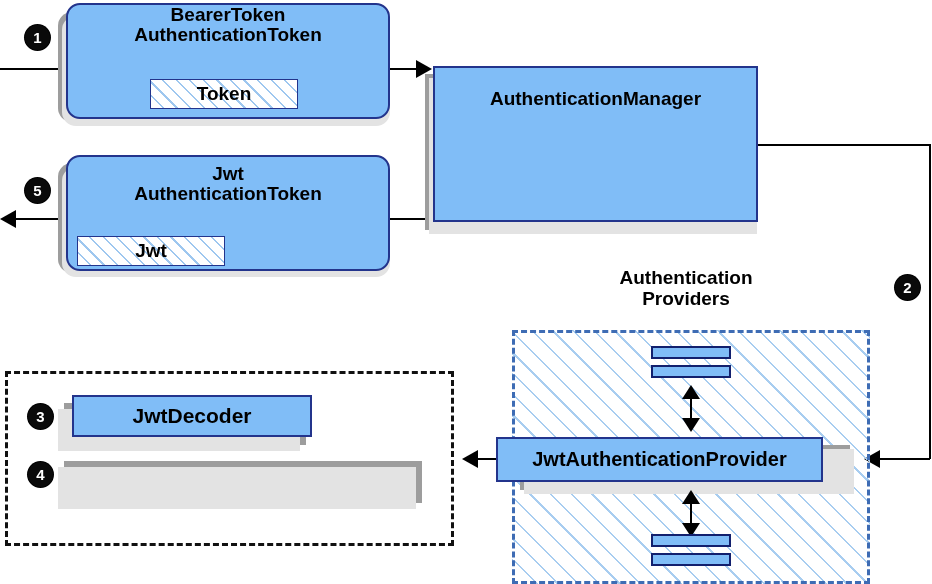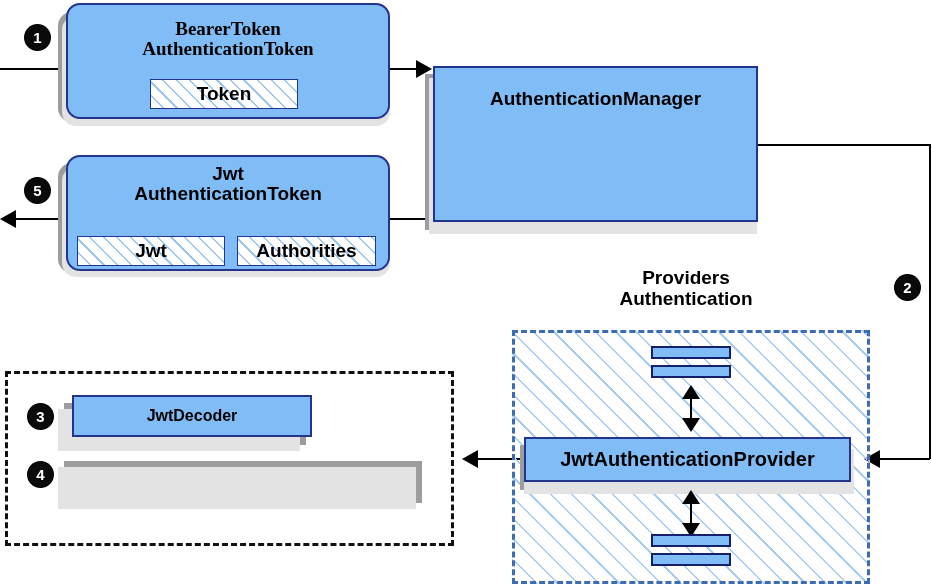--- a/index.html
+++ b/index.html
@@ -85,92 +85,89 @@
   <div class="hline" style="left:478px;top:458px;width:48px;"></div>
   <div class="arrow arrow-l" style="left:462px;top:450px;"></div>
 
   <div class="hline" style="left:388px;top:218px;width:50px;"></div>
 
   <div class="hline" style="left:12px;top:218px;width:58px;"></div>
   <div class="arrow arrow-l" style="left:0px;top:210px;"></div>
 
   <div class="shadow-l1" style="left:58px;top:12px;width:328px;height:110px;border-radius:14px;"></div>
   <div class="shadow-l2" style="left:62px;top:16px;width:328px;height:110px;border-radius:14px;"></div>
-  <div class="bluebox rounded" style="left:66px;top:3px;width:324px;height:116px;font-size:19px;flex-direction:column;justify-content:flex-start;padding-top:14px;font-family:Liberation Serif, serif;">
+  <div class="bluebox rounded" style="left:66px;top:3px;width:324px;height:116px;font-size:19px;flex-direction:column;justify-content:flex-start;padding-top:0;">
     <div>BearerToken</div>
     <div>AuthenticationToken</div>
   </div>
   <div class="hatchbox" style="left:150px;top:79px;width:148px;height:30px;font-size:19px;">
     <span>Token</span>
   </div>
   <div class="badge" style="left:25px;top:25px;">
     <span>1</span>
   </div>
 
   <div class="shadow-l1" style="left:58px;top:163px;width:328px;height:110px;border-radius:14px;"></div>
   <div class="shadow-l2" style="left:62px;top:167px;width:328px;height:110px;border-radius:14px;"></div>
   <div class="bluebox rounded" style="left:66px;top:155px;width:324px;height:116px;font-size:19px;flex-direction:column;justify-content:flex-start;padding-top:7px;">
     <div>Jwt</div>
     <div>AuthenticationToken</div>
   </div>
   <div class="hatchbox" style="left:77px;top:236px;width:148px;height:30px;font-size:19px;">
     <span>Jwt</span>
   </div>
-  <div class="hatchbox" style="left:237px;top:236px;width:139px;height:30px;font-size:19px;">
-    <span>Authorities</span>
-  </div>
   <div class="badge" style="left:25px;top:178px;">
     <span>5</span>
   </div>
 
   <div class="shadow-l1" style="left:425px;top:74px;width:328px;height:156px;"></div>
   <div class="shadow-l2" style="left:429px;top:78px;width:328px;height:156px;"></div>
   <div class="bluebox" style="left:433px;top:66px;width:325px;height:156px;font-size:19px;flex-direction:column;justify-content:flex-start;padding-top:21px;">
     <div>AuthenticationManager</div>
   </div>
 
   <div class="sectitle" style="left:566px;top:268px;width:240px;font-size:19px;">
+    <div>Authentication</div>
     <div>Providers</div>
-    <div>Authentication</div>
   </div>
   <div class="badge" style="left:895px;top:275px;">
     <span>2</span>
   </div>
 
   <div class="dashedzone" style="left:512px;top:330px;width:358px;height:254px;"></div>
 
   <div class="barpair" style="left:651px;top:346px;width:80px;height:32px;">
     <div class="bar" style="top:0px;"></div>
     <div class="bar" style="top:19px;"></div>
   </div>
 
   <div class="vline" style="left:690px;top:388px;height:34px;"></div>
   <div class="arrow arrow-u" style="left:682px;top:385px;"></div>
   <div class="arrow arrow-d" style="left:682px;top:418px;"></div>
 
   <div class="shadow-l1" style="left:520px;top:445px;width:330px;height:45px;"></div>
   <div class="shadow-l2" style="left:524px;top:449px;width:330px;height:45px;"></div>
-  <div class="bluebox" style="left:524px;top:437px;width:327px;height:45px;font-size:20px;">
+  <div class="bluebox" style="left:496px;top:437px;width:327px;height:45px;font-size:20px;">
     <span>JwtAuthenticationProvider</span>
   </div>
 
   <div class="vline" style="left:690px;top:493px;height:34px;"></div>
   <div class="arrow arrow-u" style="left:682px;top:490px;"></div>
   <div class="arrow arrow-d" style="left:682px;top:523px;"></div>
 
   <div class="barpair" style="left:651px;top:534px;width:80px;height:32px;">
     <div class="bar" style="top:0px;"></div>
     <div class="bar" style="top:19px;"></div>
   </div>
 
   <div class="dottedzone" style="left:5px;top:371px;width:449px;height:175px;"></div>
 
   <div class="shadow-l1" style="left:64px;top:403px;width:242px;height:42px;"></div>
   <div class="shadow-l2" style="left:58px;top:409px;width:242px;height:42px;"></div>
-  <div class="bluebox" style="left:72px;top:395px;width:240px;height:42px;font-size:16px;">
+  <div class="bluebox" style="left:72px;top:395px;width:240px;height:42px;font-size:21px;">
     <span>JwtDecoder</span>
   </div>
   <div class="badge" style="left:28px;top:404px;">
     <span>3</span>
   </div>
 
   <div class="shadow-l1" style="left:64px;top:461px;width:358px;height:42px;"></div>
   <div class="shadow-l2" style="left:58px;top:467px;width:358px;height:42px;"></div>
   <div class="badge" style="left:28px;top:462px;">
     <span>4</span>

